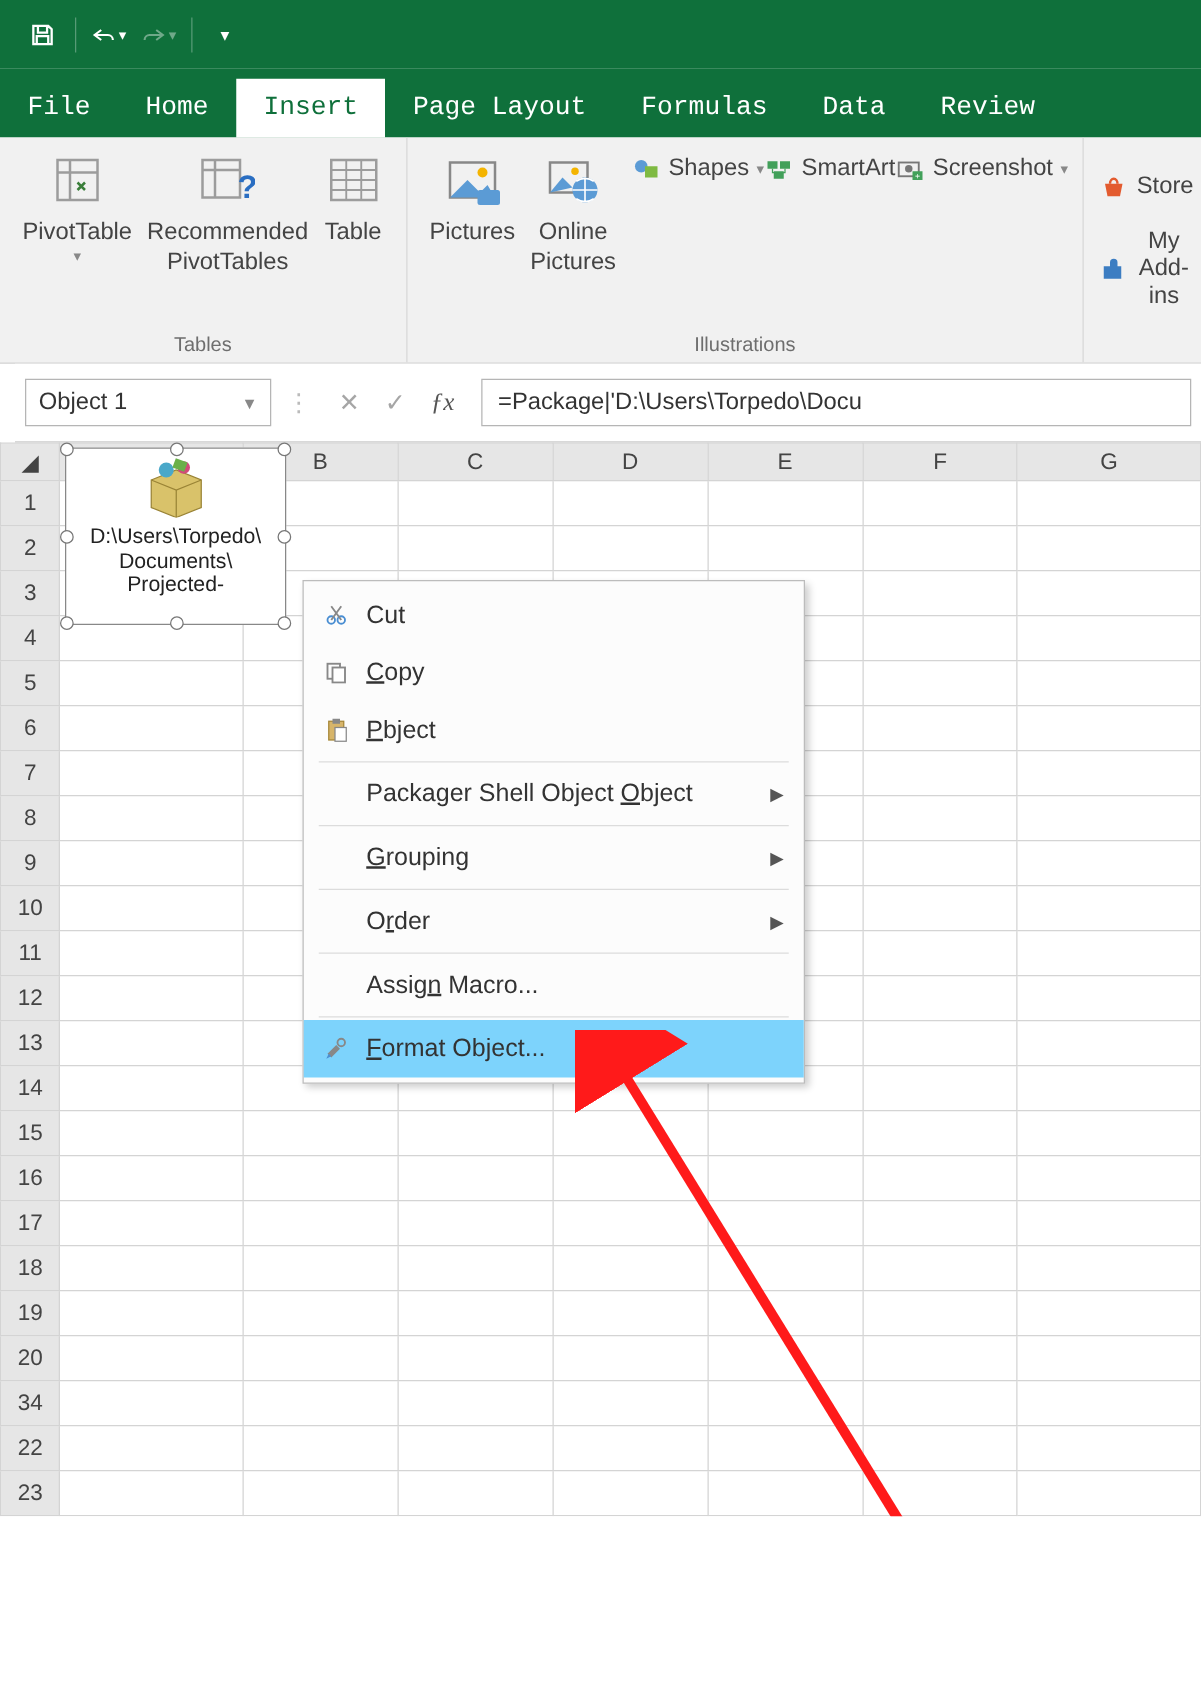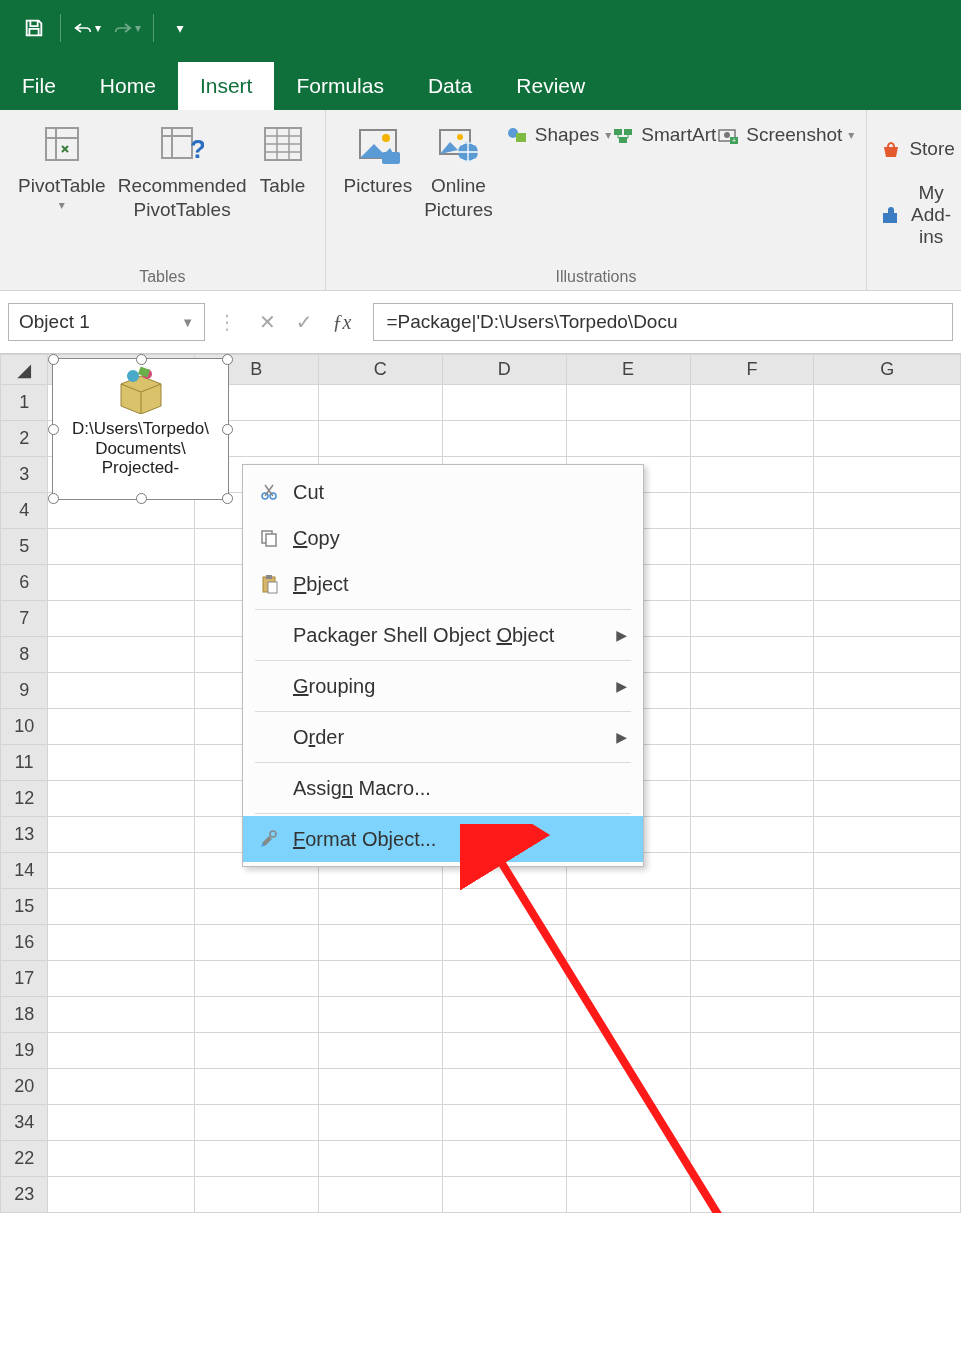--- a/index.html
+++ b/index.html
@@ -38,20 +38,21 @@
   .disabled { opacity: 0.4; }
 
   
   .tabs {
     background: #0f703b;
     display: flex;
     align-items: flex-end;
     height: 55px;
     color: #fff;
     font-size: 21px;
+    font-family: Liberation Mono, monospace;
   }
   .tab {
     padding: 12px 22px;
     cursor: pointer;
   }
   .tab.active {
     background: #fff;
     color: #0f703b;
   }
 
@@ -114,20 +115,21 @@
 
   
   .fbar {
     display: flex;
     align-items: center;
     background: #fff;
     border-bottom: 1px solid #ccc;
     height: 50px;
     padding: 6px 8px;
     gap: 12px;
+    margin-left: 12px;
   }
   .namebox {
     width: 175px;
     height: 36px;
     border: 1px solid #b5b5b5;
     display: flex;
     align-items: center;
     justify-content: space-between;
     padding: 0 10px;
     font-size: 19px;
@@ -291,20 +293,21 @@
     <span style="font-size:12px;margin-left:2px;">▾</span>
   </div>
   <div class="sep"></div>
   <div class="icon" style="font-size:14px;">▾</div>
 </div>
 
 <div class="tabs">
   <div class="tab">File</div>
   <div class="tab">Home</div>
   <div class="tab active">Insert</div>
+  <div class="tab">Page Layout</div>
   <div class="tab">Formulas</div>
   <div class="tab">Data</div>
   <div class="tab">Review</div>
 </div>
 
 <div class="ribbon">
   <div class="group">
     <div class="items">
       <div class="bigbtn">
         <div class="bicon">

